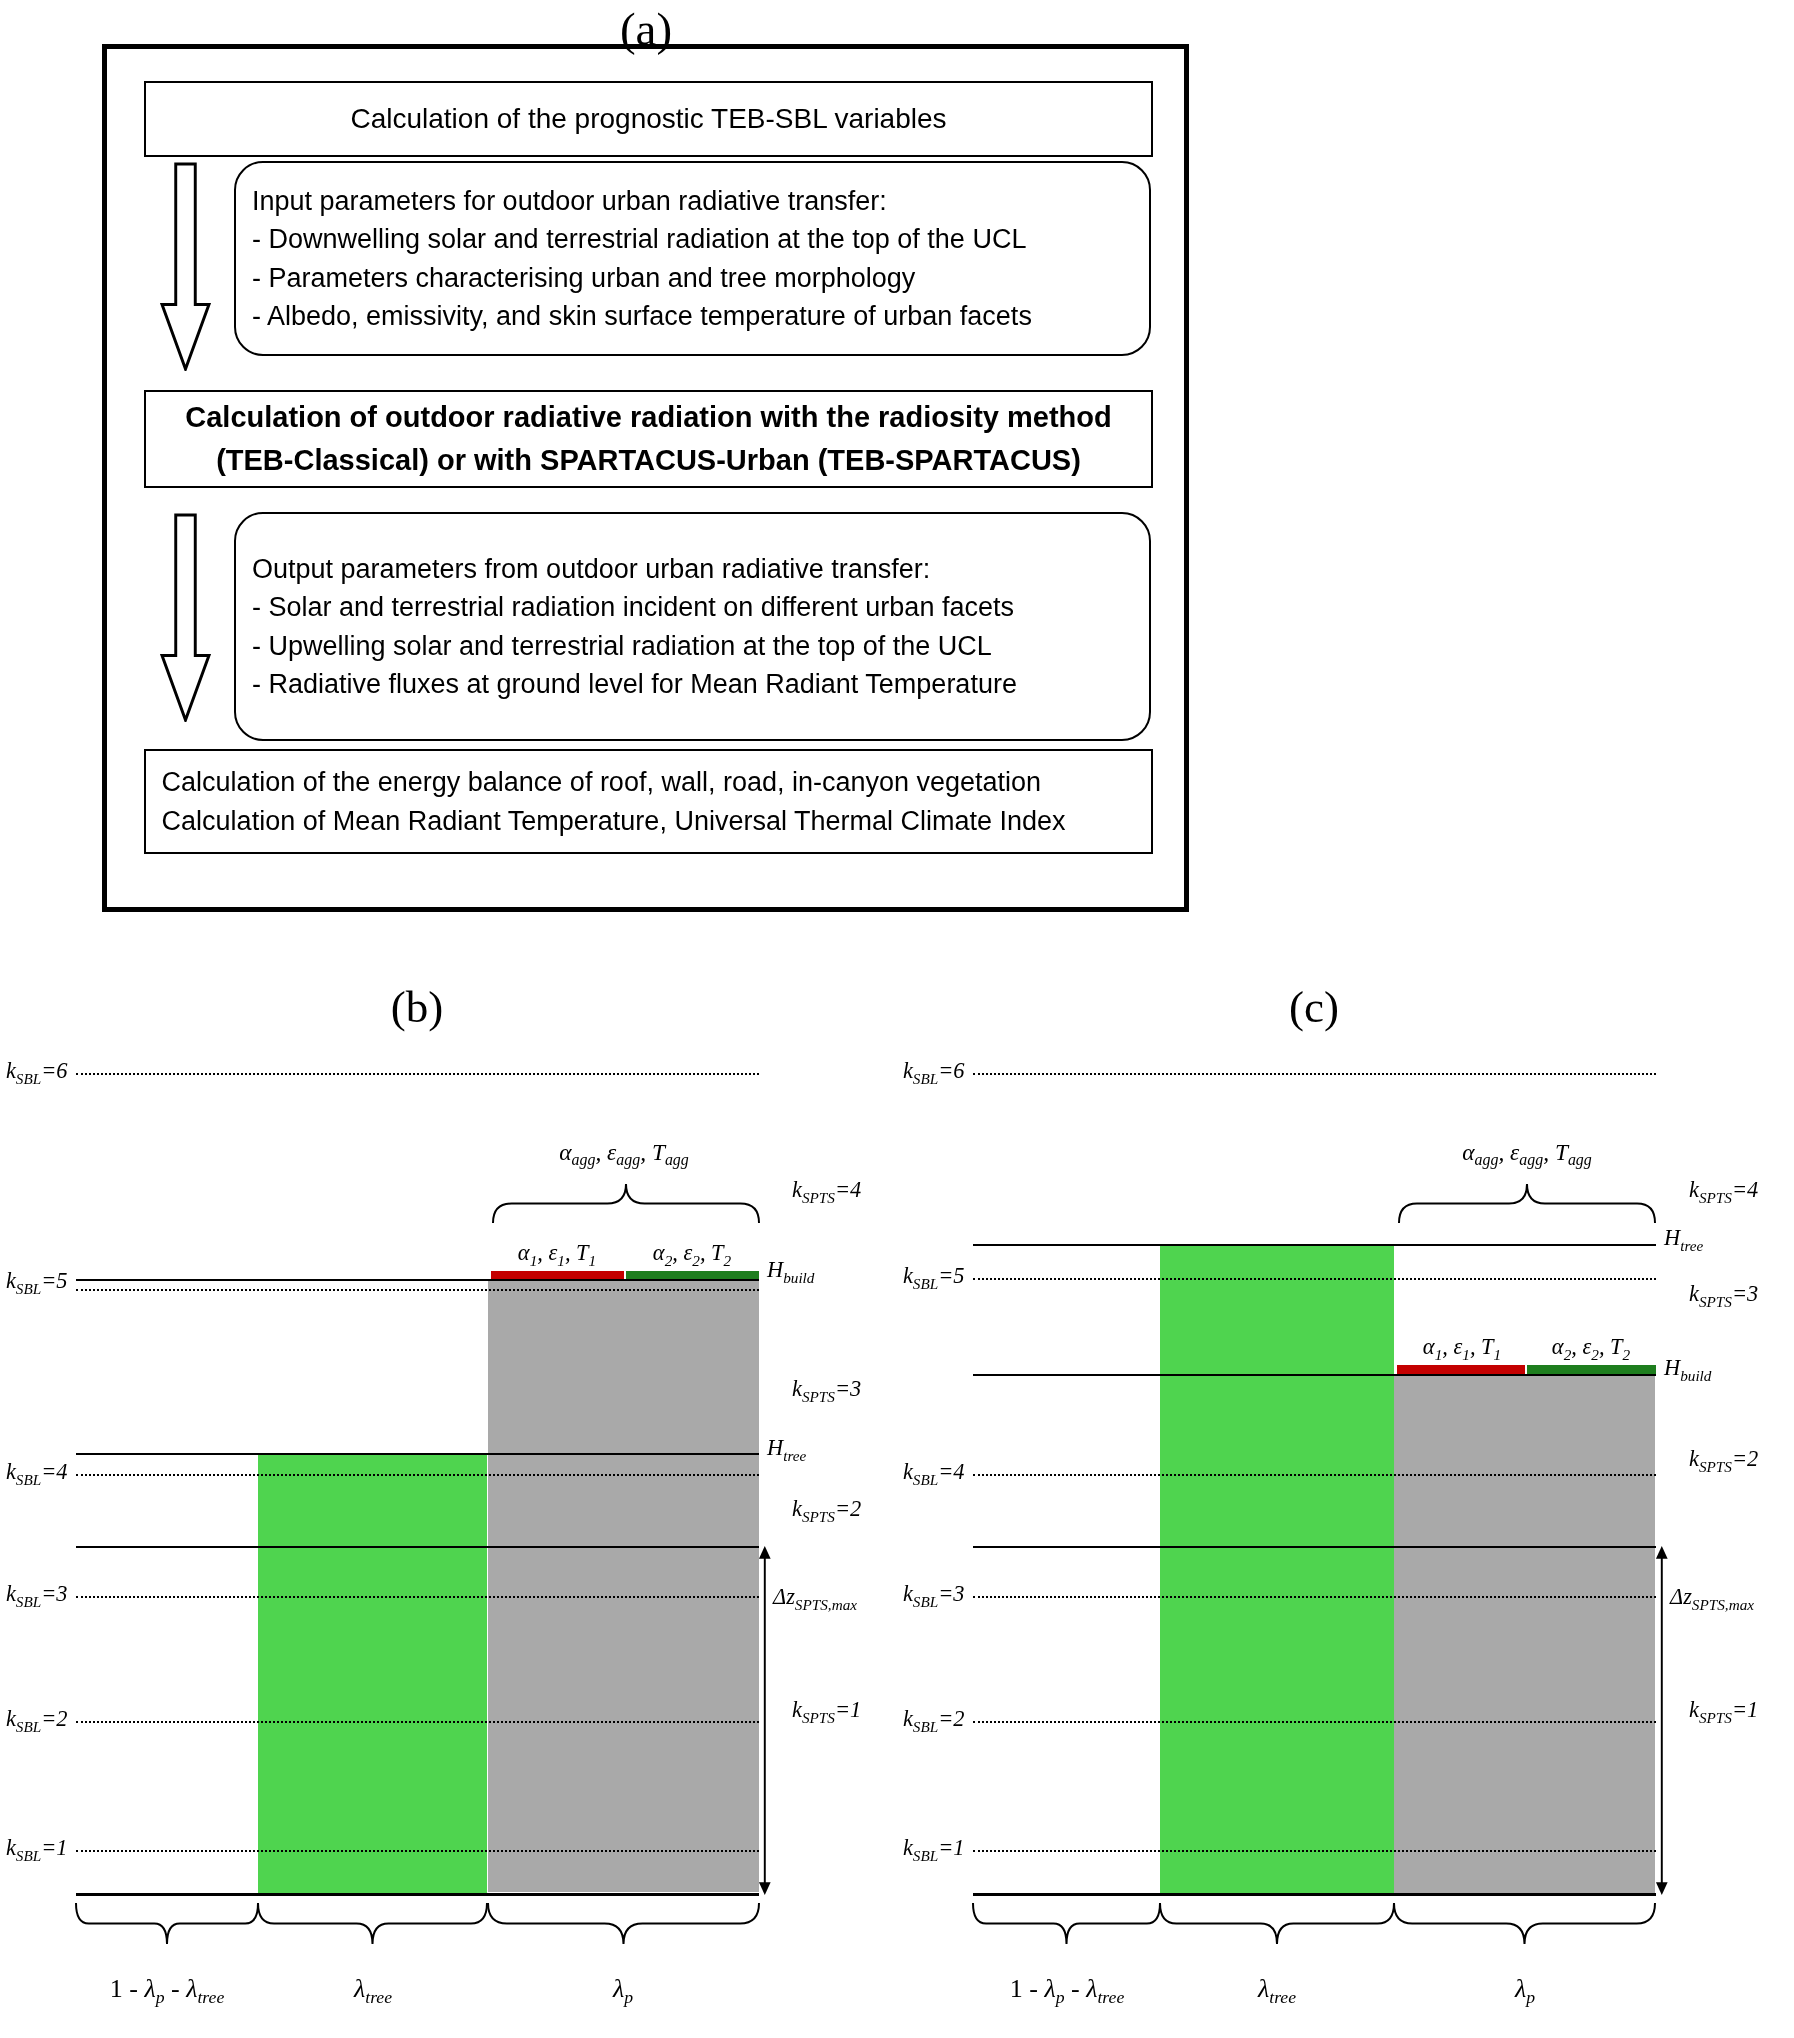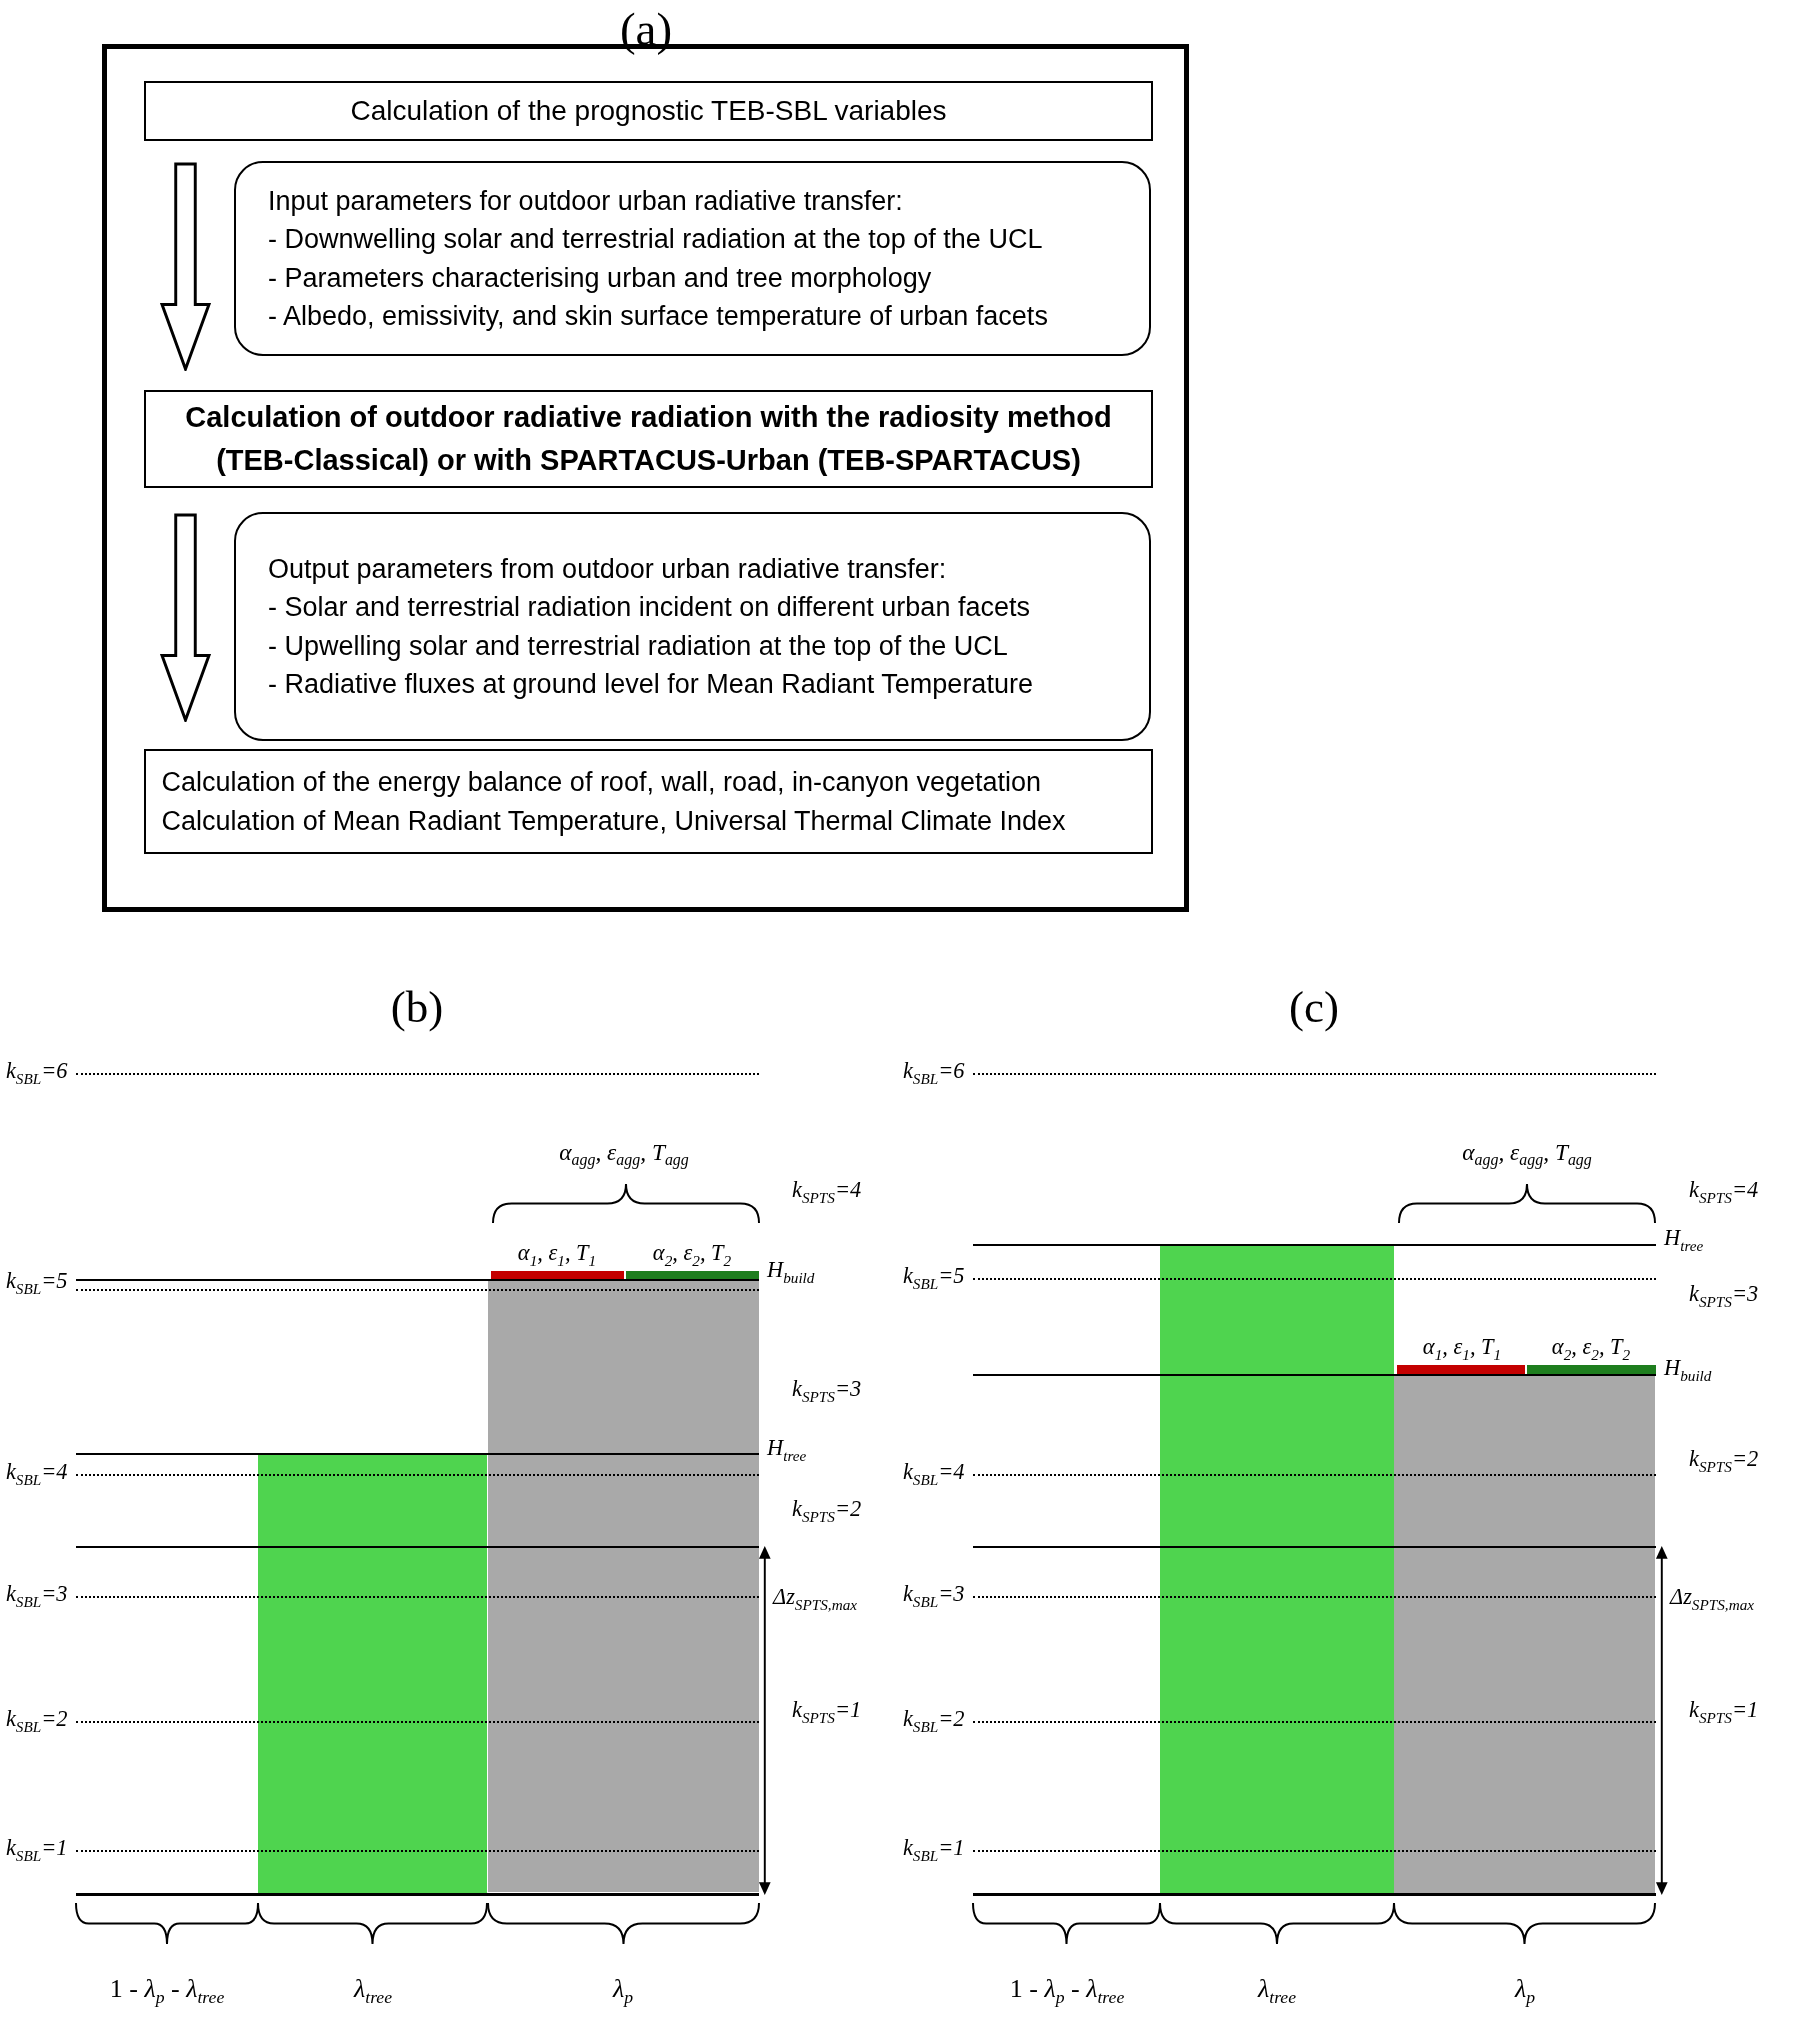--- a/index.html
+++ b/index.html
@@ -10,21 +10,21 @@
   .cx { transform:translateX(-50%); }
   .cy { transform:translateY(-50%); }
   .cxy { transform:translate(-50%,-50%); }
 
   
   .fc-outer { position:absolute; border:5.9px solid #000; background:transparent; }
   .fc-box { position:absolute; border:2.9px solid #000; background:#fff;
             display:flex; flex-direction:column; justify-content:center; }
   .fc-box.center { align-items:center; text-align:center; }
   .fc-round { position:absolute; border:2.9px solid #000; border-radius:29px; background:#fff;
-              display:flex; flex-direction:column; justify-content:center; padding:0 32px; }
+              display:flex; flex-direction:column; justify-content:center; padding:0 16px; }
   .fc-text { font-size:27px; line-height:1.42; white-space:nowrap; }
   .fc-top-text { font-size:28px; }
   .fc-bold { font-size:29px; font-weight:700; line-height:1.5; white-space:nowrap; }
   .fc-left { padding-left:15.6px; }
 
   
   .plot-panel { position:absolute; }
   .panel-label { position:absolute; font-family:"Liberation Serif", serif; font-size:45px; white-space:nowrap; }
   .dot-line { position:absolute; border-top:2px dotted #000; height:0; }
   .solid-line { position:absolute; background:#000; height:2px; }
@@ -41,21 +41,21 @@
 </style>
 </head>
 <body>
 
 <div class="page">
 
   <div class="panel-label cx" style="left:646px; top:2px; font-size:47px;">(a)</div>
 
   <div class="fc-outer" style="left:102px; top:44px; width:1087px; height:868px;"></div>
 
-  <div class="fc-box center" style="left:144px; top:81px; width:1009px; height:60px;">
+  <div class="fc-box center" style="left:144px; top:81px; width:1009px; height:76px;">
     <div class="fc-text fc-top-text">Calculation of the prognostic TEB-SBL variables</div>
   </div>
 
   <svg class="abs" style="left:160px; top:162px;" width="51" height="209" viewBox="0 0 52 214">
     <path d="M16,2 L36,2 L36,146 L50,146 L26,212 L2,146 L16,146 Z" fill="#ffffff" stroke="#000000" stroke-width="3" stroke-linejoin="miter"></path>
   </svg>
 
   <div class="fc-round" style="left:234px; top:161px; width:917px; height:195px;">
     <div class="fc-text">Input parameters for outdoor urban radiative transfer:</div>
     <div class="fc-text">- Downwelling solar and terrestrial radiation at the top of the UCL</div>

